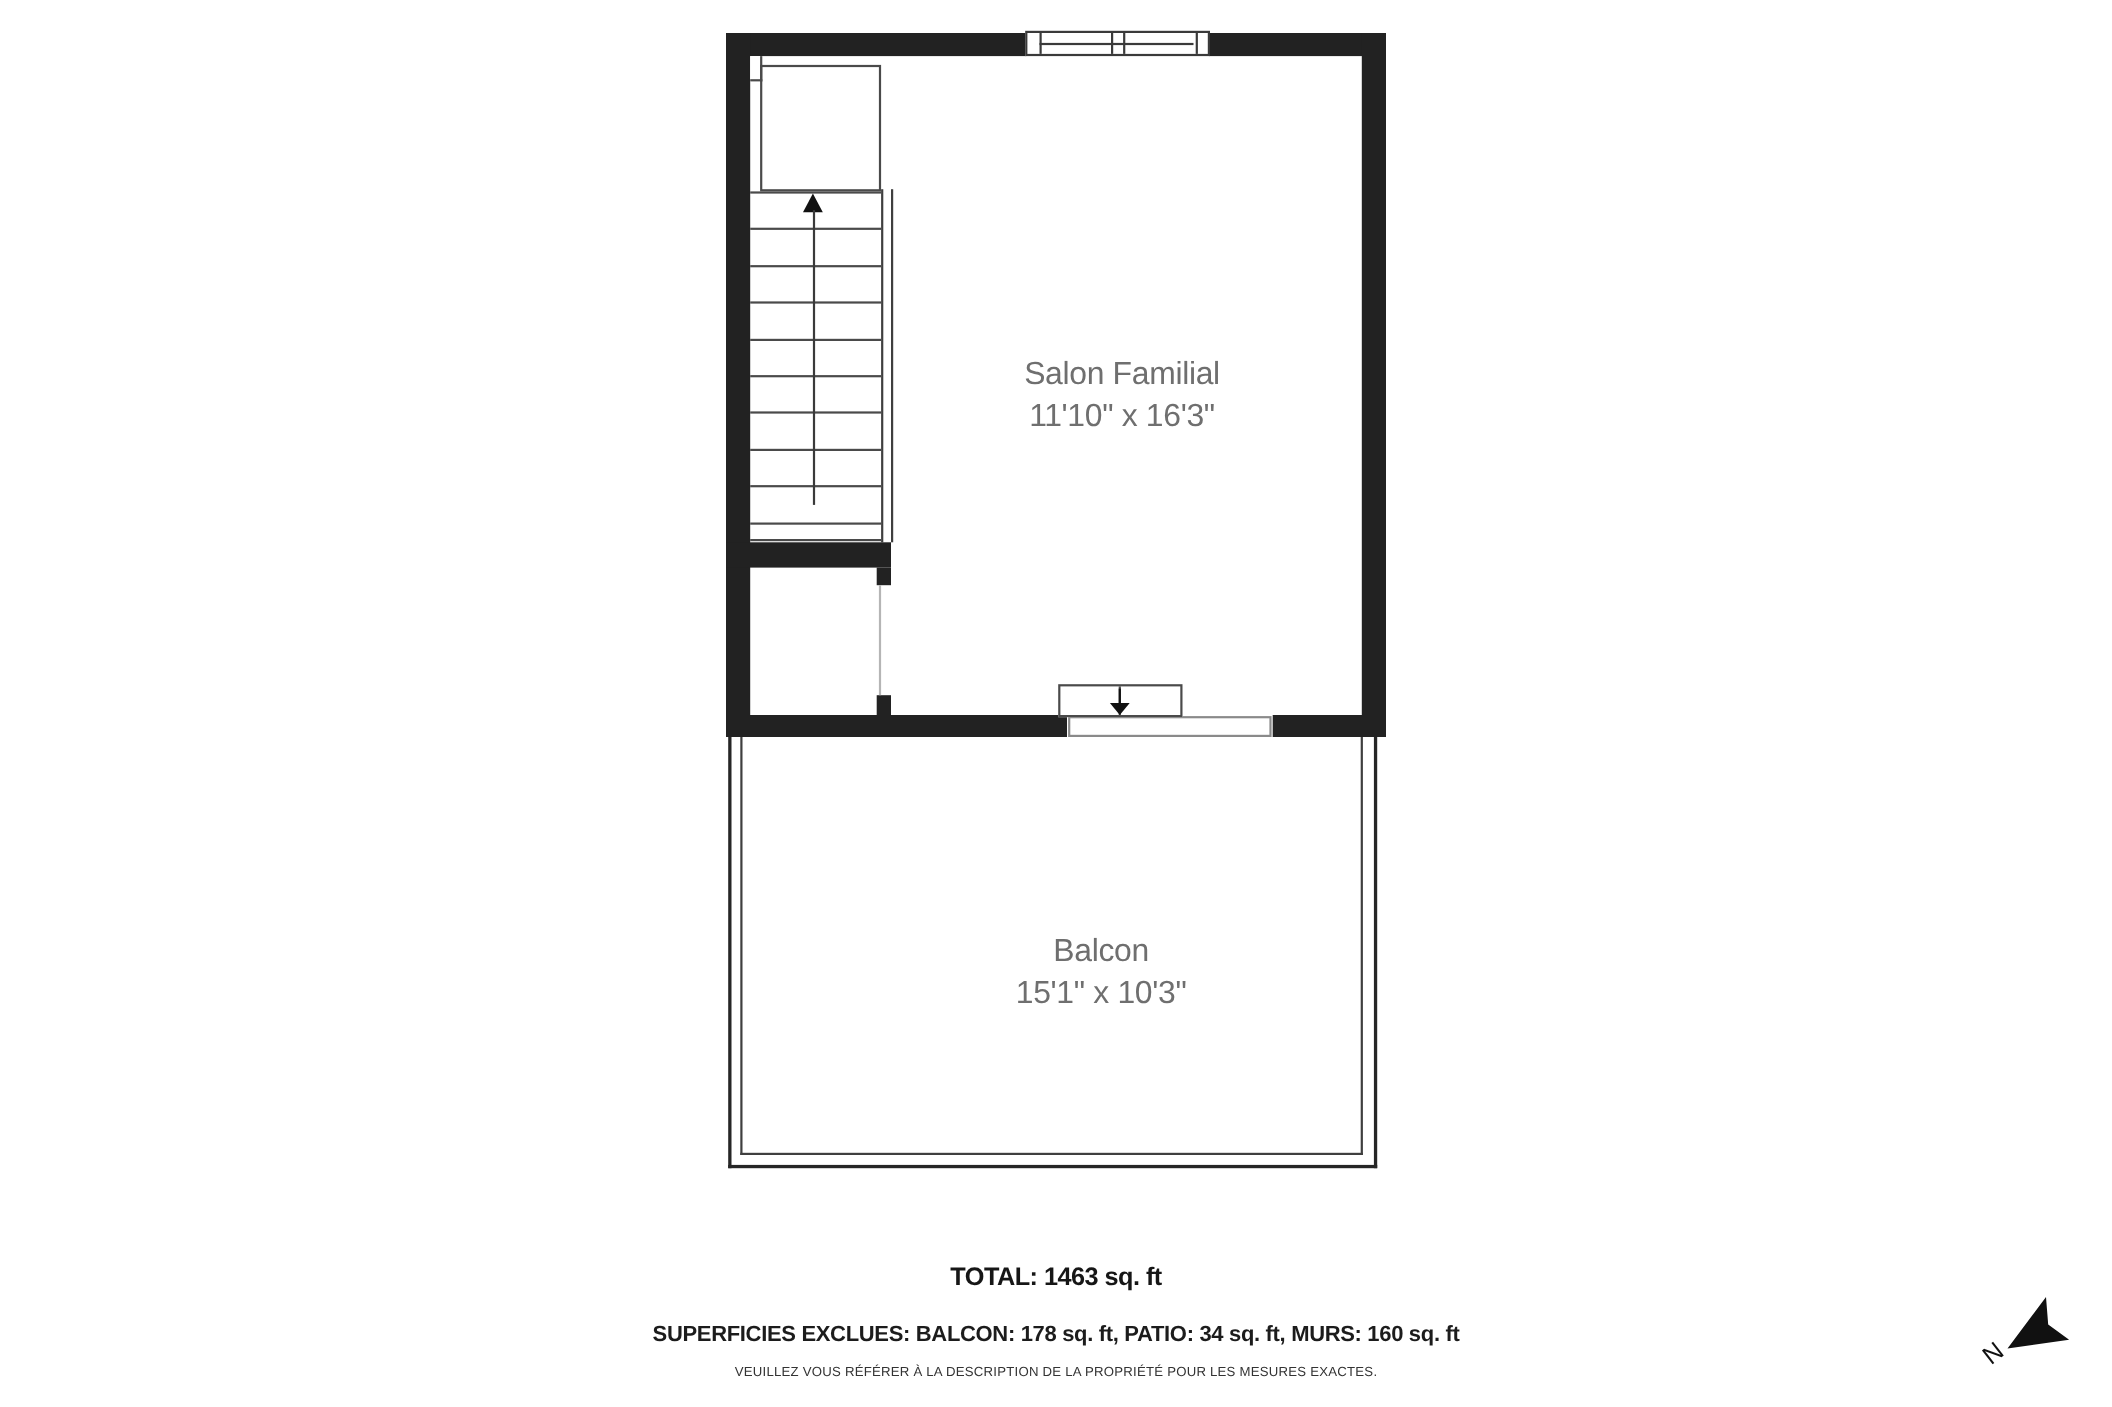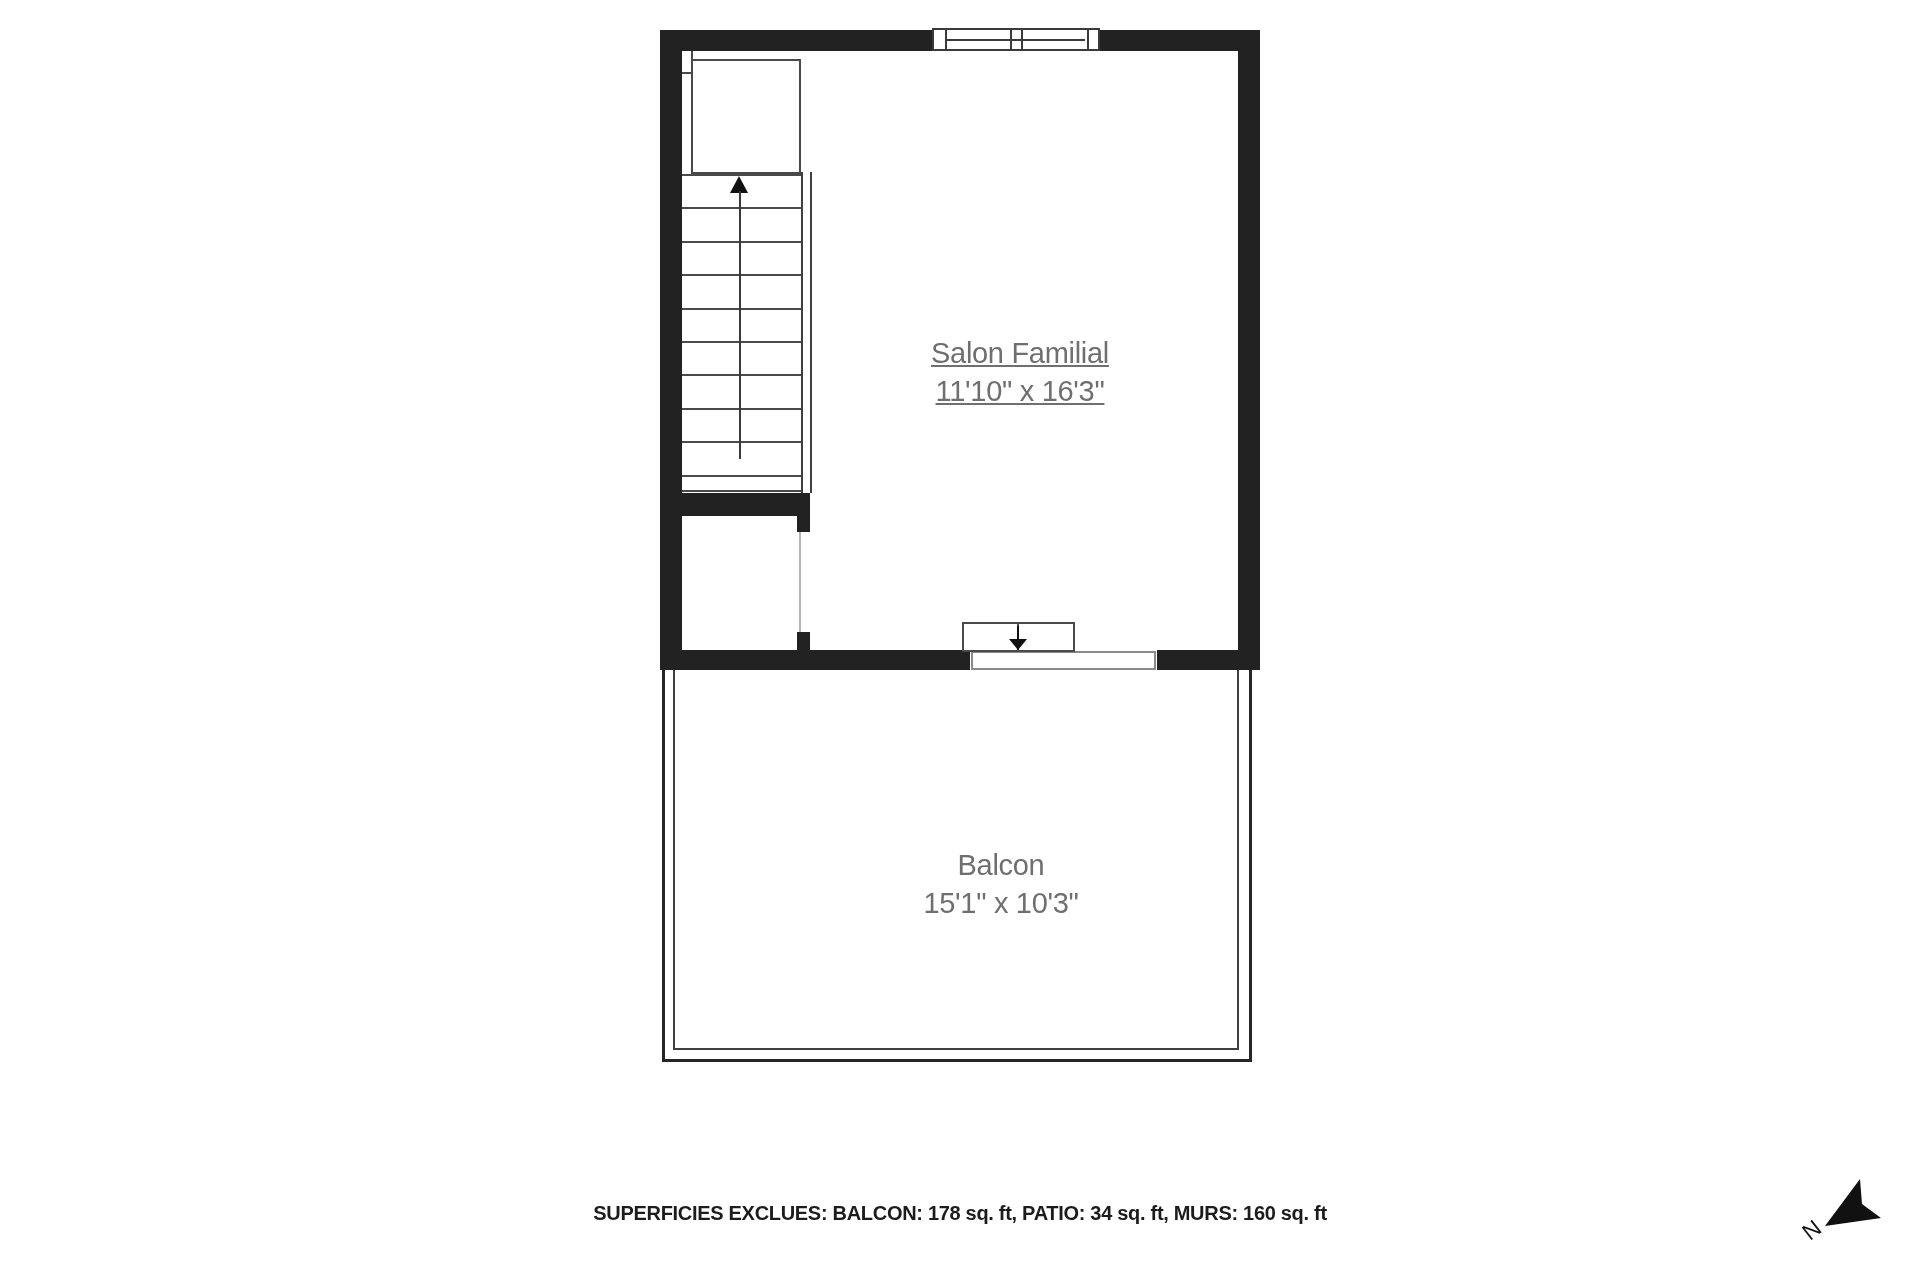--- a/index.html
+++ b/index.html
@@ -81,29 +81,31 @@
   <div class="sill" style="left:971px;top:651px;width:185px;height:19px;"></div>
   <div class="stepbox" style="left:962px;top:622px;width:113px;height:30px;">
     <div class="stepdiv"></div>
     <div class="dn-stem"></div>
     <div class="dnhead"></div>
   </div>
 
   <div class="bal-outer" style="left:662px;top:670px;width:590px;height:392px;"></div>
   <div class="bal-inner" style="left:673px;top:670px;width:566px;height:380px;"></div>
 
-  <div class="room-label" style="left:801px;top:334px;width:438px;text-decoration:underline;">
+  <div class="room-label" style="left:801px;top:321px;width:438px;">
     <div>Salon Familial</div>
     <div>11'10" x 16'3"</div>
   </div>
   <div class="room-label" style="left:673px;top:846px;width:656px;">
     <div>Balcon</div>
     <div>15'1" x 10'3"</div>
   </div>
 
+  <div class="sum total" style="top:1149px;">TOTAL: 1463 sq. ft</div>
   <div class="sum" style="top:1203px;font-weight:bold;">SUPERFICIES EXCLUES: BALCON: 178 sq. ft, PATIO: 34 sq. ft, MURS: 160 sq. ft</div>
+  <div class="sum disclaimer" style="top:1241px;">VEUILLEZ VOUS RÉFÉRER À LA DESCRIPTION DE LA PROPRIÉTÉ POUR LES MESURES EXACTES.</div>
 
   <svg style="position:absolute;left:1795px;top:1168px;" width="110" height="100" viewBox="0 0 110 100">
     <polygon points="65,11 67,36 86,50 30,58" fill="#111111"></polygon>
     <text x="10" y="73" transform="rotate(-38 13 66)" font-size="23" fill="#111111">N</text>
   </svg>
 
 </div>
 
 </body></html>

